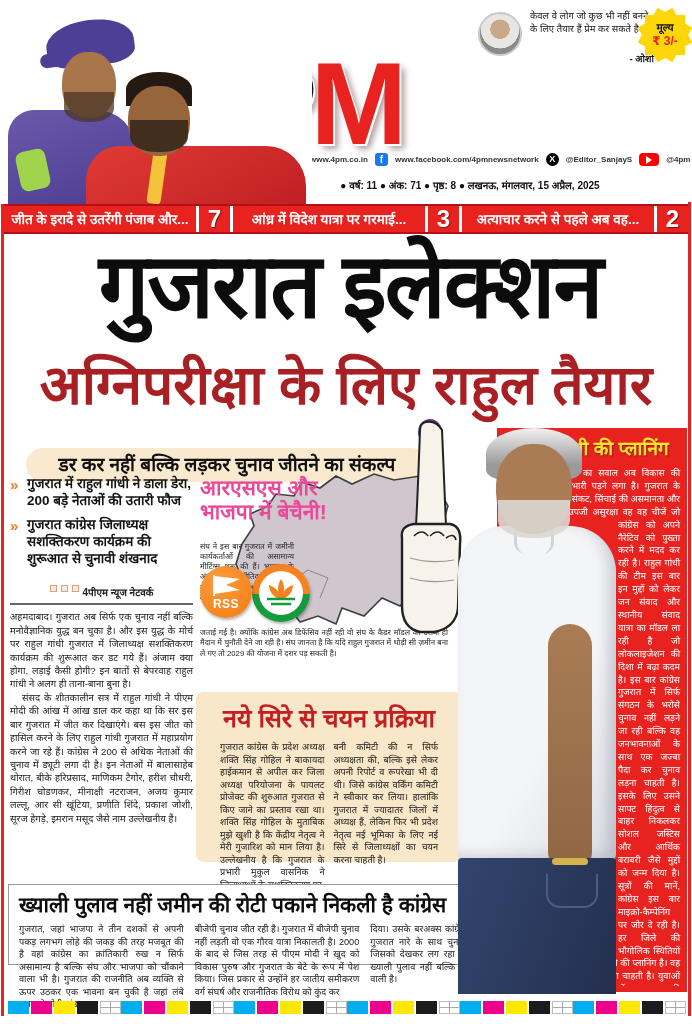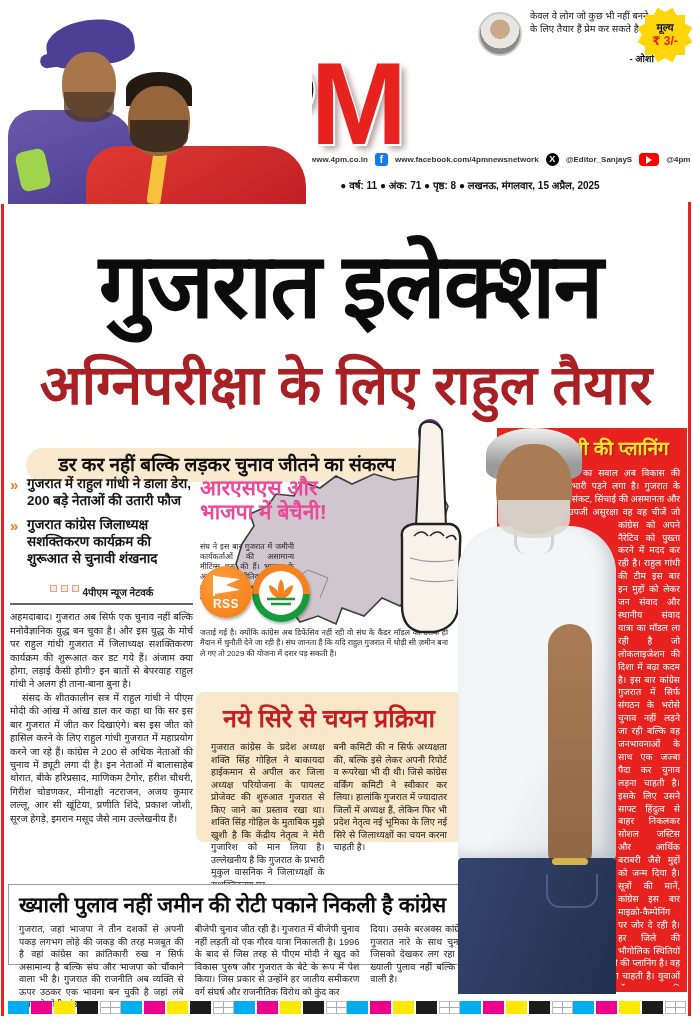--- a/index.html
+++ b/index.html
@@ -90,21 +90,21 @@
   .rss-bottom { position:absolute; left:4px; top:160px; width:248px; font-size:7.8px; line-height:1.32; text-align:justify; color:#222; }
   .rss-logo { position:absolute; left:4px; top:98px; width:52px; height:52px; border-radius:50%; background:radial-gradient(circle at 35% 30%,#ff9b3c,#ef7d12); z-index:3; box-shadow:1px 2px 3px rgba(0,0,0,.3); }
   .rss-flag { position:absolute; left:12px; top:8px; width:30px; height:22px; }
   .rss-word { position:absolute; left:0; right:0; bottom:7px; text-align:center; color:#fff; font-size:12px; font-weight:900; letter-spacing:.5px; }
   .bjp-logo { position:absolute; left:56px; top:96px; width:58px; height:58px; border-radius:50%; overflow:hidden; z-index:2; box-shadow:1px 2px 3px rgba(0,0,0,.3);
       background:linear-gradient(#f6821f 0 52%,#169b3c 52% 100%); }
   .bjp-inner { position:absolute; left:7px; top:7px; width:44px; height:44px; border-radius:50%; background:#fff; }
   .finger { position:absolute; left:390px; top:418px; width:76px; height:225px; z-index:2; }
 
   
-  .selbox { position:absolute; left:196px; top:692px; width:266px; height:150px; background:#f8e7c8; border-radius:8px; padding:6px 15px; z-index:1; }
+  .selbox { position:absolute; left:196px; top:692px; width:266px; height:170px; background:#f8e7c8; border-radius:8px; padding:6px 24px; z-index:1; }
   .sel-title { text-align:center; font-size:25px; font-weight:900; color:#c41e22; margin:2px 0 7px; }
   .sel-cols { display:flex; gap:9px; }
   .sel-cols p { flex:1; font-size:9.2px; line-height:1.36; text-align:justify; color:#1c1c1c; }
 
   
   .planning { position:absolute; left:497px; top:428px; width:190px; height:564px; background:#e8221f; z-index:1; }
   .plan-title { text-align:center; color:#ffe32b; font-size:19px; font-weight:900; padding:7px 2px 5px; text-shadow:1px 1px 1px rgba(0,0,0,.35); }
   .plan-body { position:relative; z-index:3; padding:1px 7px 6px; color:#fff; font-size:9.1px; line-height:1.42; text-align:justify; height:520px; overflow:hidden; }
   .sp1 { float:left; width:1px; height:62px; }
   .sp2 { float:left; clear:left; width:114px; height:424px; }
@@ -183,20 +183,34 @@
     <span>www.4pm.co.in</span>
     <span class="icon fb">f</span>
     <span>www.facebook.com/4pmnewsnetwork</span>
     <span class="icon xx">X</span>
     <span>@Editor_SanjayS</span>
     <span class="icon yt"></span>
     <span>@4pm NEWS NETWORK</span>
   </div>
   <div class="issue-line">● वर्ष: 11  ● अंक: 71 ● पृष्ठ: 8   ● लखनऊ, मंगलवार, 15 अप्रैल, 2025</div>
 
+  <div class="teasers">
+    <div class="teaser">
+      <span class="teaser-text">जीत के इरादे से उतरेंगी पंजाब और...</span>
+      <span class="teaser-num">7</span>
+    </div>
+    <div class="teaser">
+      <span class="teaser-text">आंध्र में विदेश यात्रा पर गरमाई...</span>
+      <span class="teaser-num">3</span>
+    </div>
+    <div class="teaser">
+      <span class="teaser-text">अत्याचार करने से पहले अब वह...</span>
+      <span class="teaser-num">2</span>
+    </div>
+  </div>
 
   <div class="headline">गुजरात इलेक्शन</div>
   <div class="subheadline">अग्निपरीक्षा के लिए राहुल तैयार</div>
   <div class="strapline">डर कर नहीं बल्कि लड़कर चुनाव जीतने का संकल्प</div>
 
   <div class="leftcol">
     <div class="bullet">
       <span class="chev">»</span>
       <span>गुजरात में राहुल गांधी ने डाला डेरा, 200 बड़े नेताओं की उतारी फौज</span>
     </div>
@@ -280,21 +294,21 @@
     <div class="rg-arm"></div>
     <div class="rg-jeans"></div>
     <div class="rg-pocket"></div>
     <div class="rg-bracelet"></div>
   </div>
 
   <div class="bottombox">
     <div class="bottom-title">ख्याली पुलाव नहीं जमीन की रोटी पकाने निकली है कांग्रेस</div>
     <div class="bottom-cols">
       <p>गुजरात, जहां भाजपा ने तीन दशकों से अपनी पकड़ लगभग लोहे की जकड़ की तरह मजबूत की है वहां कांग्रेस का क्रांतिकारी रुख न सिर्फ असामान्य है बल्कि संघ और भाजपा को चौंकाने वाला भी है। गुजरात की राजनीति अब व्यक्ति से ऊपर उठकर एक भावना बन चुकी है जहां लंबे समय से मोदी ब्रांड पर</p>
-      <p>बीजेपी चुनाव जीत रही है। गुजरात में बीजेपी चुनाव नहीं लड़ती वो एक गौरव यात्रा निकालती है। 1996 के बाद से जिस तरह से पीएम मोदी ने खुद को विकास पुरुष और गुजरात के बेटे के रूप में पेश किया। जिस प्रकार से उन्होंने हर जातीय समीकरण वर्ग संघर्ष और राजनीतिक विरोध को कुंद कर</p>
+      <p>बीजेपी चुनाव जीत रही है। गुजरात में बीजेपी चुनाव नहीं लड़ती वो एक गौरव यात्रा निकालती है। 2000 के बाद से जिस तरह से पीएम मोदी ने खुद को विकास पुरुष और गुजरात के बेटे के रूप में पेश किया। जिस प्रकार से उन्होंने हर जातीय समीकरण वर्ग संघर्ष और राजनीतिक विरोध को कुंद कर</p>
       <p>दिया। उसके बरअक्स कांग्रेस इस बार बदला हुआ गुजरात नारे के साथ चुनावी मैदान में कूदी है। जिसको देखकर लग रहा है कि कांग्रेस इस बार ख्याली पुलाव नहीं बल्कि जमीन की रोटी पकाने वाली है।</p>
     </div>
   </div>
 
   <div class="colorbars">
     <div class="cb-group">
         <span class="sw c"></span>
         <span class="sw m"></span>
         <span class="sw y"></span>
         <span class="sw k"></span>

